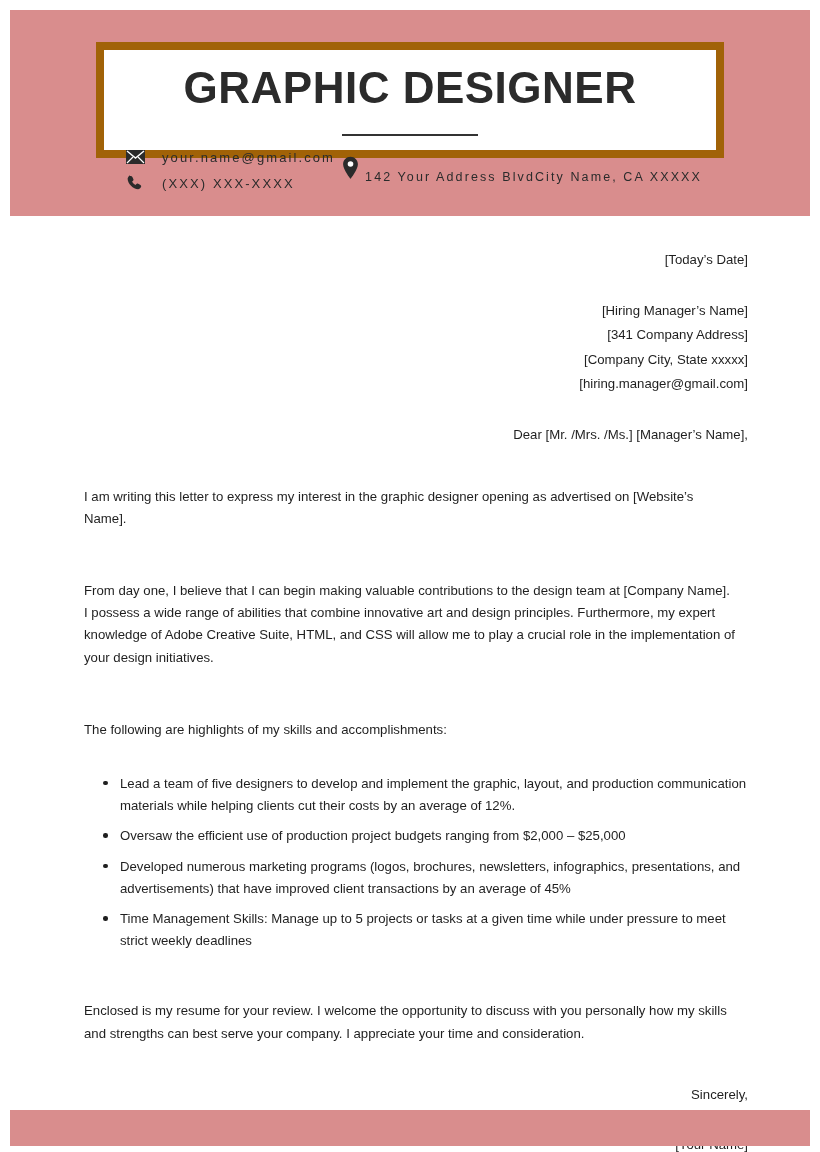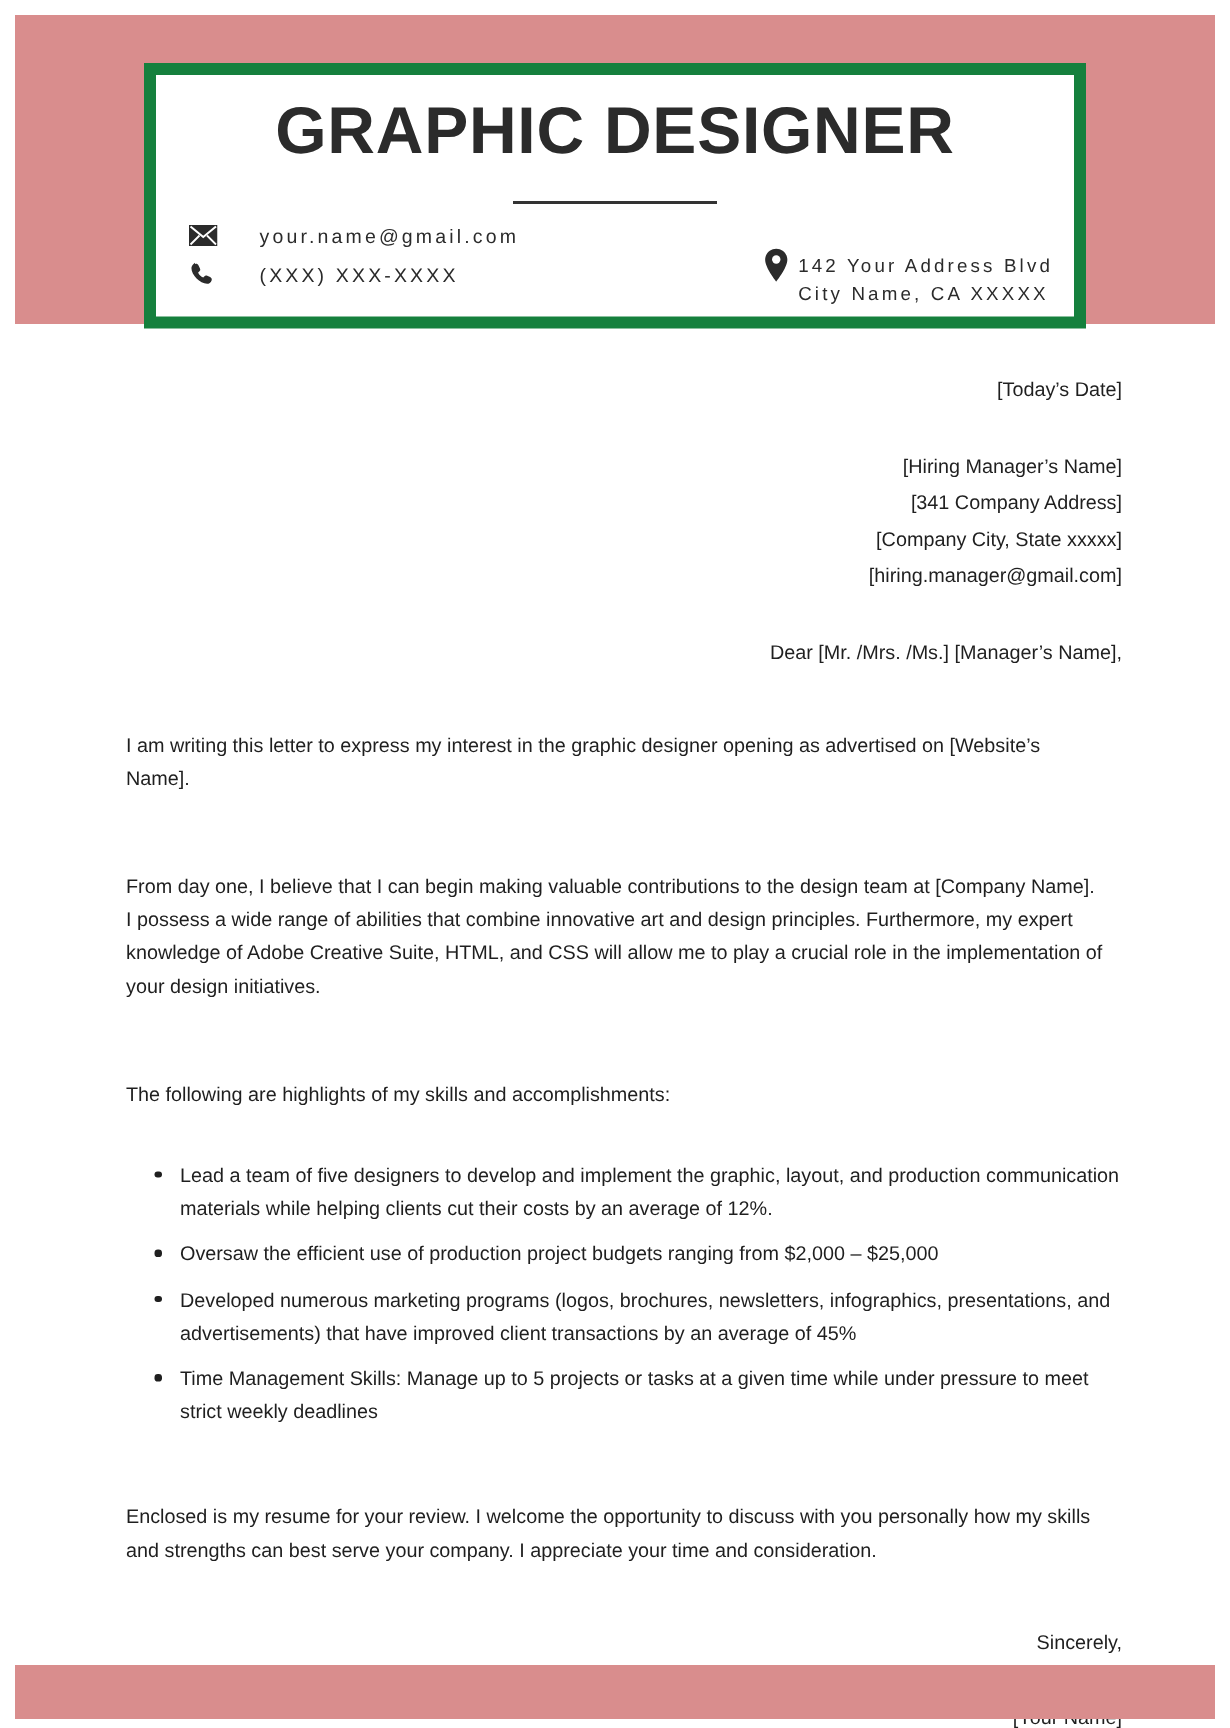--- a/index.html
+++ b/index.html
@@ -30,22 +30,22 @@
     height: 206px;
     background: #d98d8d;
     box-sizing: border-box;
   }
 
   .header-card-frame {
     position: absolute;
     left: 86px;
     top: 32px;
     width: 628px;
-    height: 177px;
-    background: #15803d;
+    height: 116px;
+    background: #a16207;
     box-sizing: border-box;
     padding: 8px;
   }
 
   .header-card {
     width: 100%;
     height: 100%;
     background: #ffffff;
     box-sizing: border-box;
     position: relative;
@@ -86,35 +86,35 @@
     right: 14px;
     top: 98px;
     display: flex;
     align-items: center;
     gap: 6px;
   }
 
   .contact-row {
     display: flex;
     align-items: center;
-    gap: 28px;
+    gap: 17px;
     height: 22px;
     margin-bottom: 4px;
   }
 
   .contact-text {
     font-size: 13px;
     color: #2b2b2b;
     letter-spacing: 2.1px;
     white-space: nowrap;
   }
 
   .addr-lines {
     display: flex;
-    flex-direction: column;
+    flex-direction: row;
     justify-content: flex-end;
     margin-top: 20px;
   }
 
   .addr-line {
     font-size: 12.5px;
     color: #2b2b2b;
     letter-spacing: 2.1px;
     line-height: 19px;
     white-space: nowrap;

